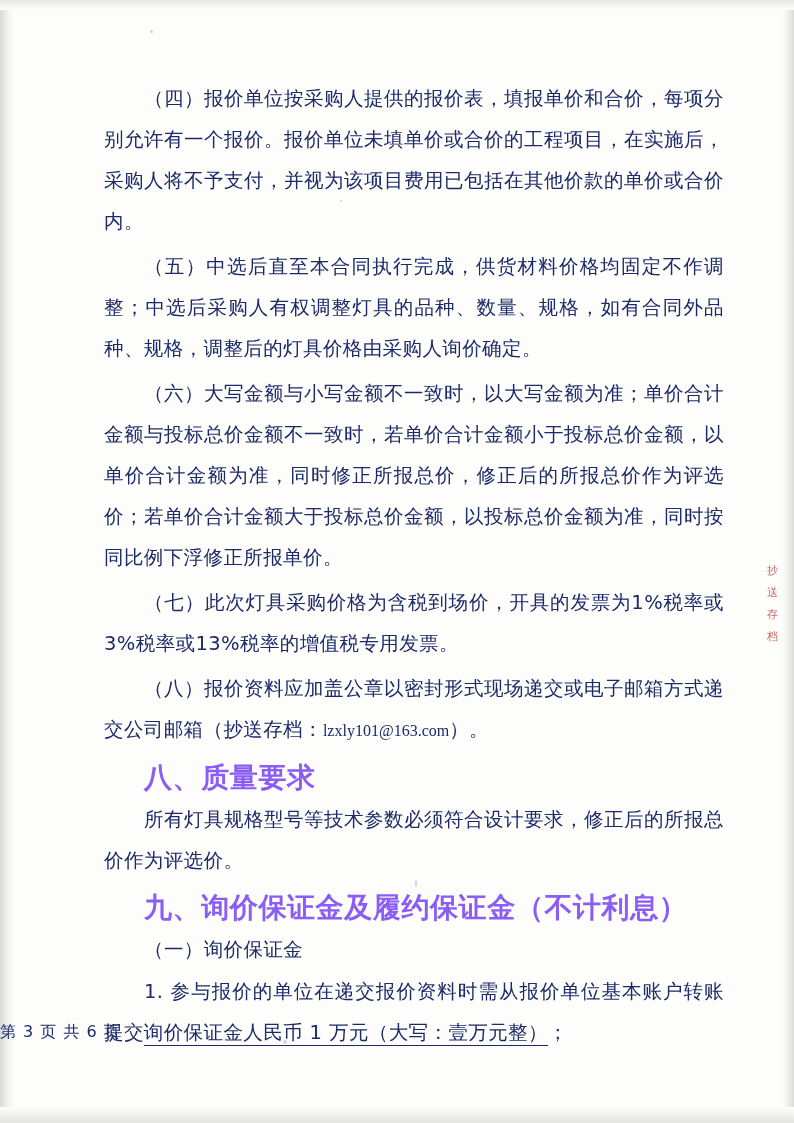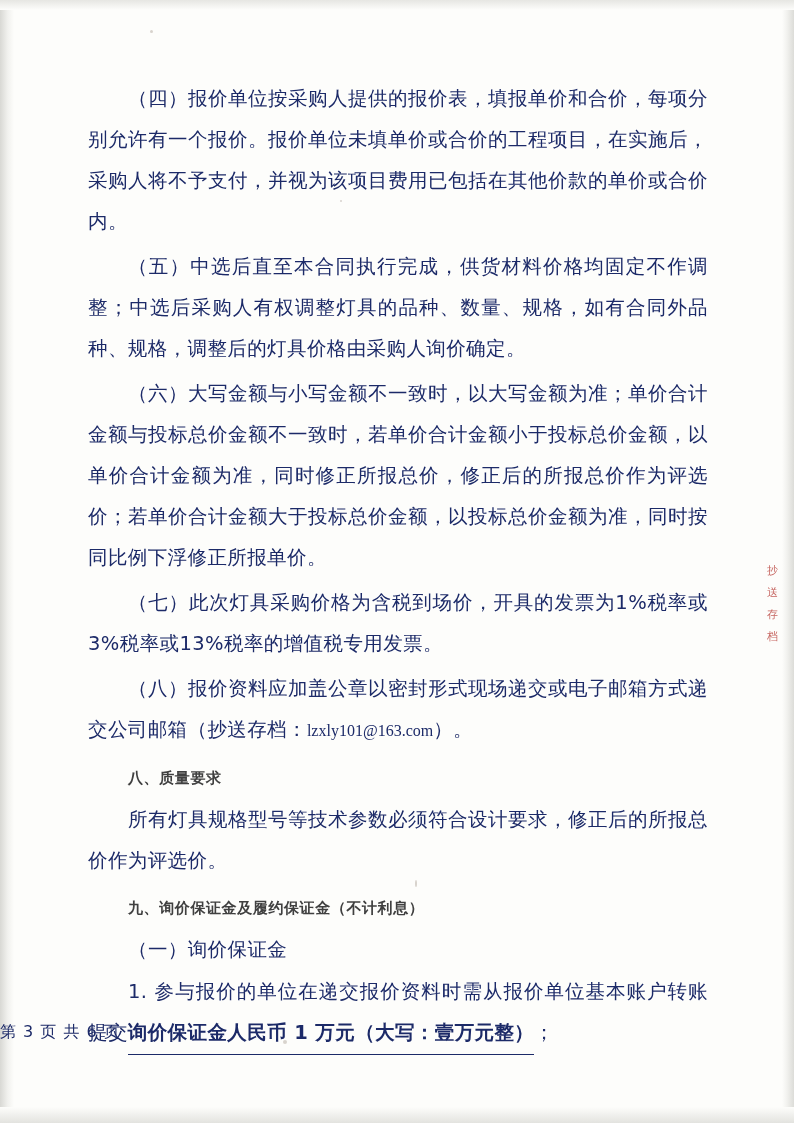--- a/index.html
+++ b/index.html
@@ -40,59 +40,59 @@
   }
   .scan-edge-bottom {
     position: absolute;
     left: 0; right: 0; bottom: 0;
     height: 16px;
     background: linear-gradient(to top, #e3e3df 0%, #fdfdfb 100%);
   }
 
   .content {
     position: absolute;
-    left: 88px;
+    left: 104px;
     top: 78px;
     width: 620px;
   }
 
   p.para {
     margin: 0 0 1px 0;
     font-family: "DejaVu Sans", sans-serif;
     font-size: 19.5px;
     line-height: 41px;
     color: #1c2a68;
     text-align: justify;
     text-justify: inter-ideograph;
     letter-spacing: 0.4px;
   }
   p.indent {
     text-indent: 40px;
   }
   p.heading {
     margin: 6px 0 0 0;
-    font-size: 15px;
+    font-size: 28px;
     font-weight: bold;
     line-height: 42px;
-    color: #404040;
+    color: #8b5cf6;
     text-indent: 40px;
     letter-spacing: 0.6px;
   }
   .block-gap {
     height: 3px;
   }
   .mono {
     font-family: Liberation Serif, serif;
     font-size: 16px;
     letter-spacing: 0px;
   }
   .bold-underline {
-    font-weight: bold;
+    font-weight: normal;
     border-bottom: 1.6px solid #1c2a68;
-    padding-bottom: 10px;
+    padding-bottom: 1px;
   }
   .footer {
     position: absolute;
     left: 0;
     right: 0;
     top: 1022px;
     font-size: 16px;
     color: #1c2a68;
     font-family: "DejaVu Sans", sans-serif;
     letter-spacing: 1px;

